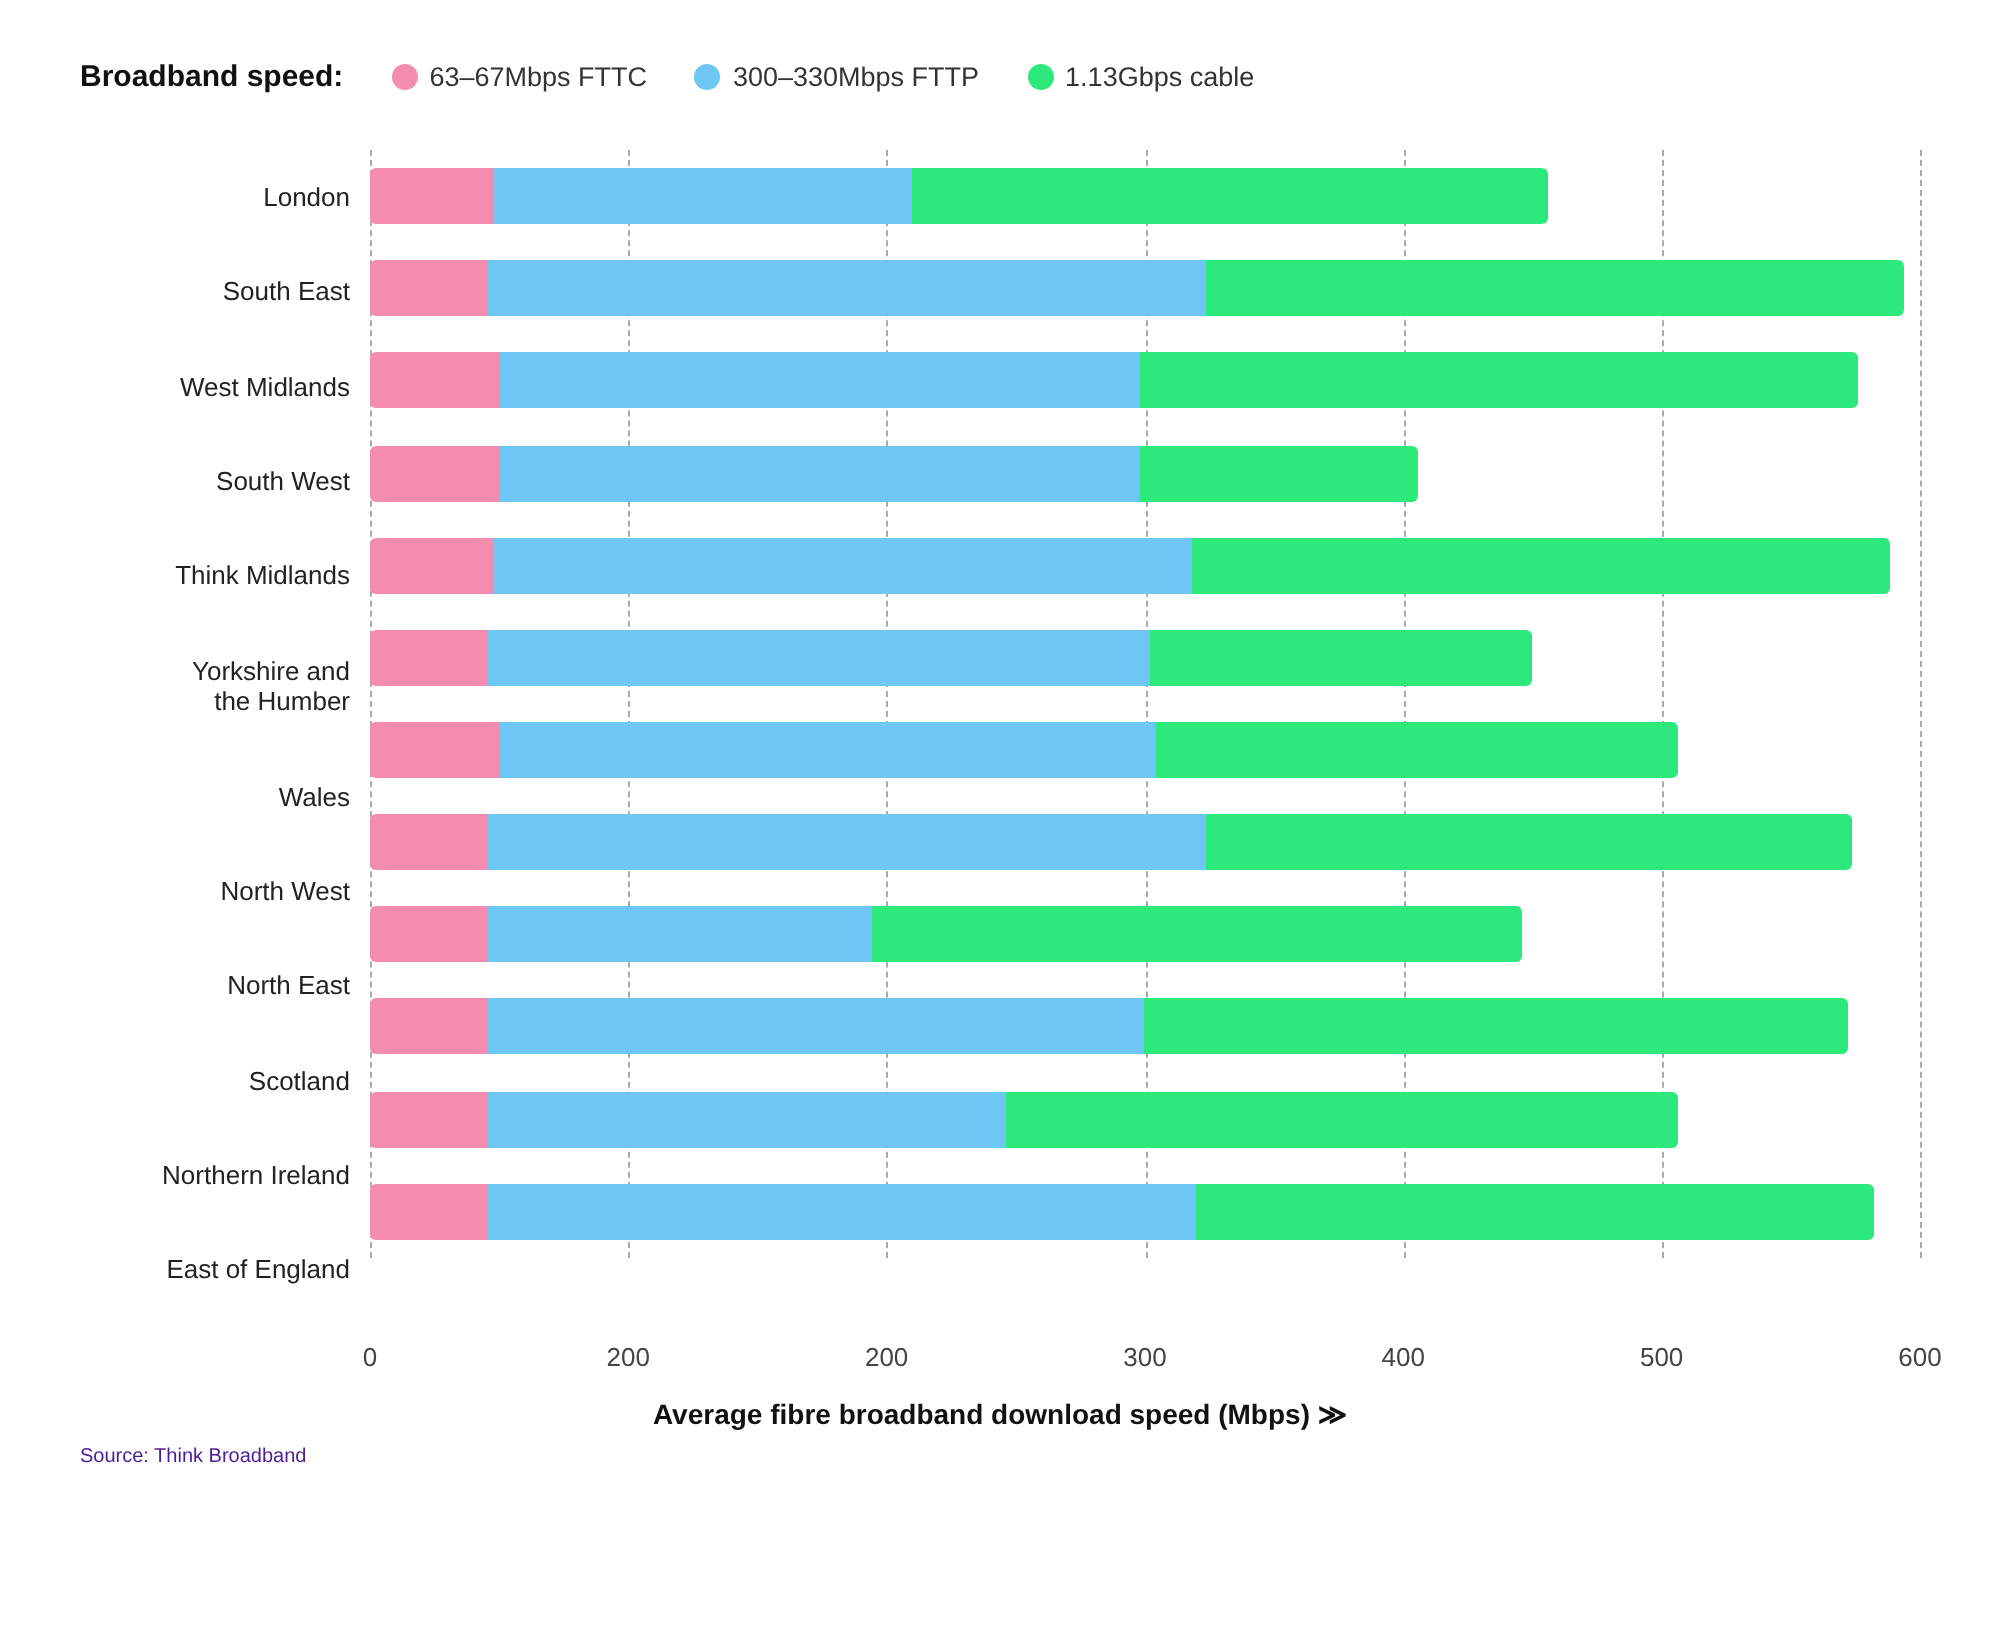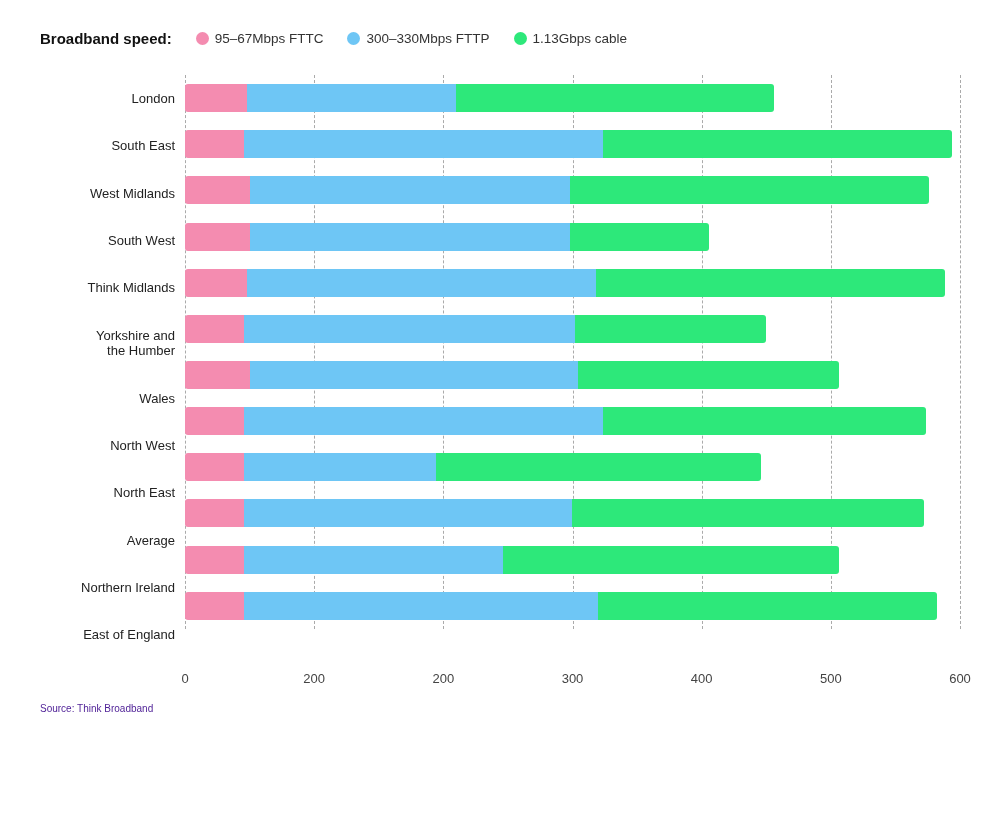--- a/index.html
+++ b/index.html
@@ -147,21 +147,21 @@
   </style>
 </head>
 <body>
 
 <div class="chart-container">
 
   <div class="legend">
     <span class="legend-title">Broadband speed:</span>
     <span class="legend-item">
       <span class="legend-dot" style="background:#f48cb0;"></span>
-      <span>95–67Mbps FTTC</span>
+      <span>63–67Mbps FTTC</span>
     </span>
     <span class="legend-item">
       <span class="legend-dot" style="background:#6ec6f5;"></span>
       <span>300–330Mbps FTTP</span>
     </span>
     <span class="legend-item">
       <span class="legend-dot" style="background:#2de87a;"></span>
       <span>1.13Gbps cable</span>
     </span>
   </div>
@@ -172,21 +172,21 @@
         <div class="y-label" style="white-space: pre-line;">London</div>
         <div class="y-label" style="white-space: pre-line;">South East</div>
         <div class="y-label" style="white-space: pre-line;">West Midlands</div>
         <div class="y-label" style="white-space: pre-line; text-align: center;">South West</div>
         <div class="y-label" style="white-space: pre-line;">Think Midlands</div>
         <div class="y-label" style="white-space: pre-line;">Yorkshire and
 the Humber</div>
         <div class="y-label" style="white-space: pre-line;">Wales</div>
         <div class="y-label" style="white-space: pre-line;">North West</div>
         <div class="y-label" style="white-space: pre-line;">North East</div>
-        <div class="y-label" style="white-space: pre-line;">Average</div>
+        <div class="y-label" style="white-space: pre-line;">Scotland</div>
         <div class="y-label" style="white-space: pre-line;">Northern Ireland</div>
         <div class="y-label" style="white-space: pre-line;">East of England</div>
       </div>
 
     <div class="bars-section">
       <div class="bars-rows" id="bars-rows-container">
 
         <div class="grid-lines" id="grid-lines-container">
             <div class="grid-line" style="left: 0%;"></div>
             <div class="grid-line" style="left: 16.6667%;"></div>
@@ -289,14 +289,17 @@
             <div style="position: absolute; left: 33.3333%; transform: translateX(-50%); font-size: 13px; color: rgb(68, 68, 68);">200</div>
             <div style="position: absolute; left: 50%; transform: translateX(-50%); font-size: 13px; color: rgb(68, 68, 68);">300</div>
             <div style="position: absolute; left: 66.6667%; transform: translateX(-50%); font-size: 13px; color: rgb(68, 68, 68);">400</div>
             <div style="position: absolute; left: 83.3333%; transform: translateX(-50%); font-size: 13px; color: rgb(68, 68, 68);">500</div>
             <div style="position: absolute; left: 100%; transform: translateX(-50%); font-size: 13px; color: rgb(68, 68, 68);">600</div>
           </div>
       </div>
     </div>
   </div>
 
+  <div style="text-align:center;">
+    <div class="x-label">Average fibre broadband download speed (Mbps) ≫</div>
+  </div>
   <div class="source">Source: Think Broadband</div>
 </div>
 
 </body></html>

